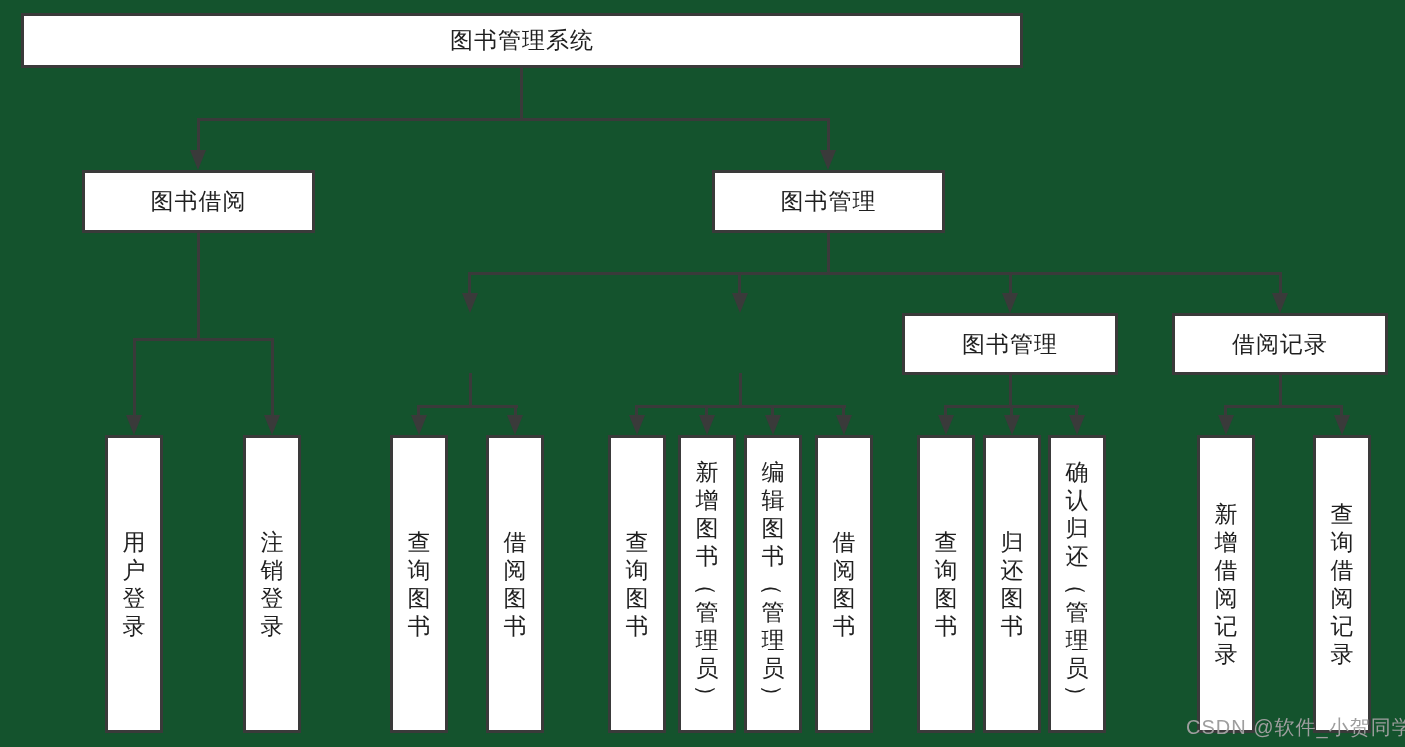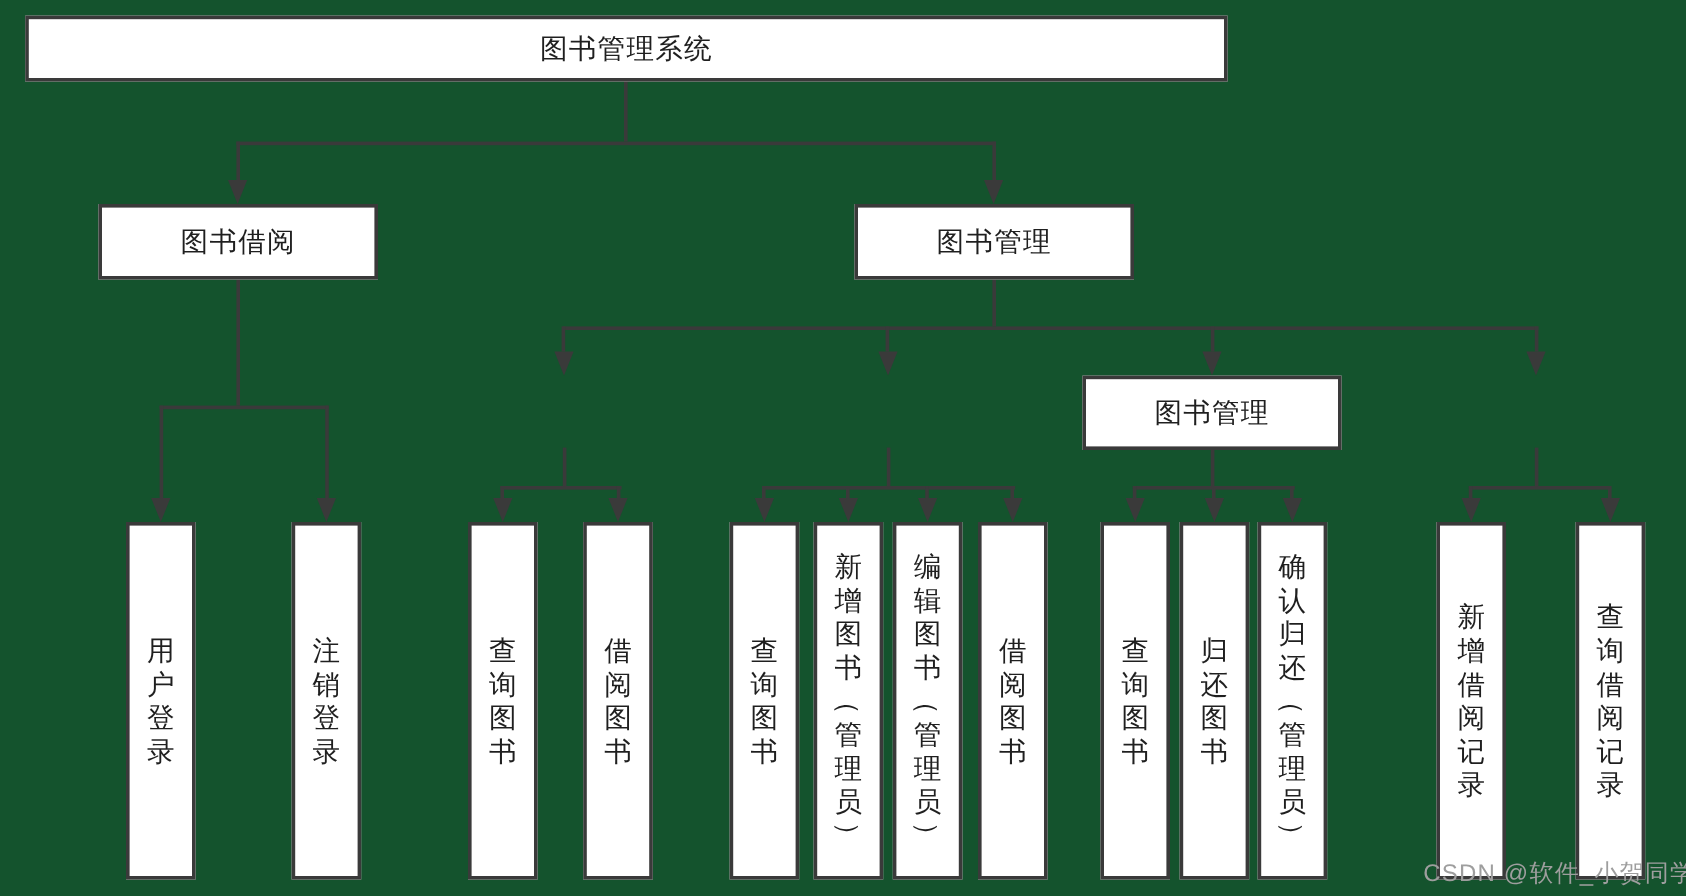--- a/index.html
+++ b/index.html
@@ -63,20 +63,23 @@
 
   <div class="box h" style="left:82px;top:170px;width:233px;height:63px;">
     <span>图书借阅</span>
   </div>
   <div class="box h" style="left:712px;top:170px;width:233px;height:63px;">
     <span>图书管理</span>
   </div>
 
   <div class="box h" style="left:902px;top:313px;width:216px;height:62px;">
     <span>图书管理</span>
+  </div>
+  <div class="box h" style="left:1172px;top:313px;width:216px;height:62px;">
+    <span>借阅记录</span>
   </div>
 
   <div class="box" style="left:105px;top:435px;width:58px;height:298px;">
     <span class="vtext">
         <span class="vchar">用</span>
         <span class="vchar">户</span>
         <span class="vchar">登</span>
         <span class="vchar">录</span>
       </span>
   </div>

